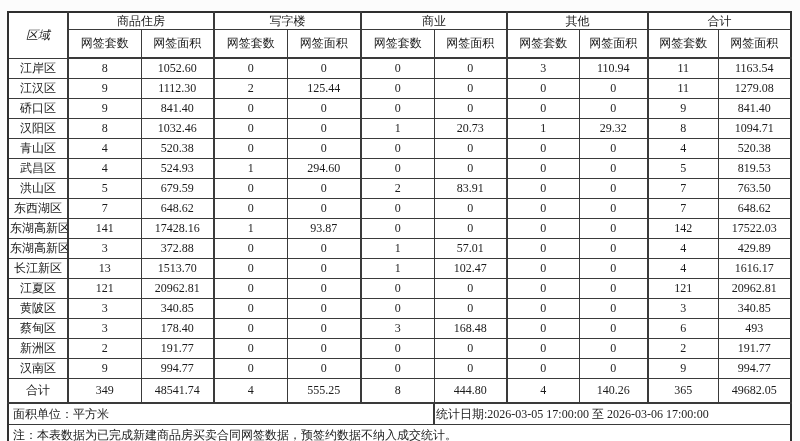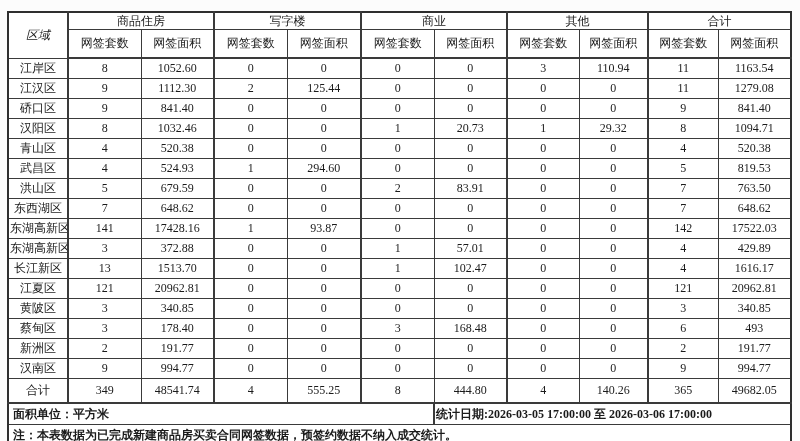--- a/index.html
+++ b/index.html
@@ -43,21 +43,21 @@
   tr.h1 th { height: 16px; }
   tr.h2 th { height: 27px; border-bottom-width: 2px; }
   th.corner { height: auto; font-style: italic; }
   
   tbody.data tr td, tbody.data tr th { height: 19px; }
   tbody.data tr.total td, tbody.data tr.total th {
     height: 23px;
     border-bottom-width: 2px;
   }
   
-  tbody.foot td { height: 20px; font-weight: bold; }
+  tbody.foot td { height: 20px; }
   tbody.foot tr.note-row td { height: 21px; }
   tbody.foot td.left {
     text-align: left;
     padding-left: 4px;
   }
   tbody.foot td.center { text-align: left; }
 </style>
 </head>
 <body>
 

